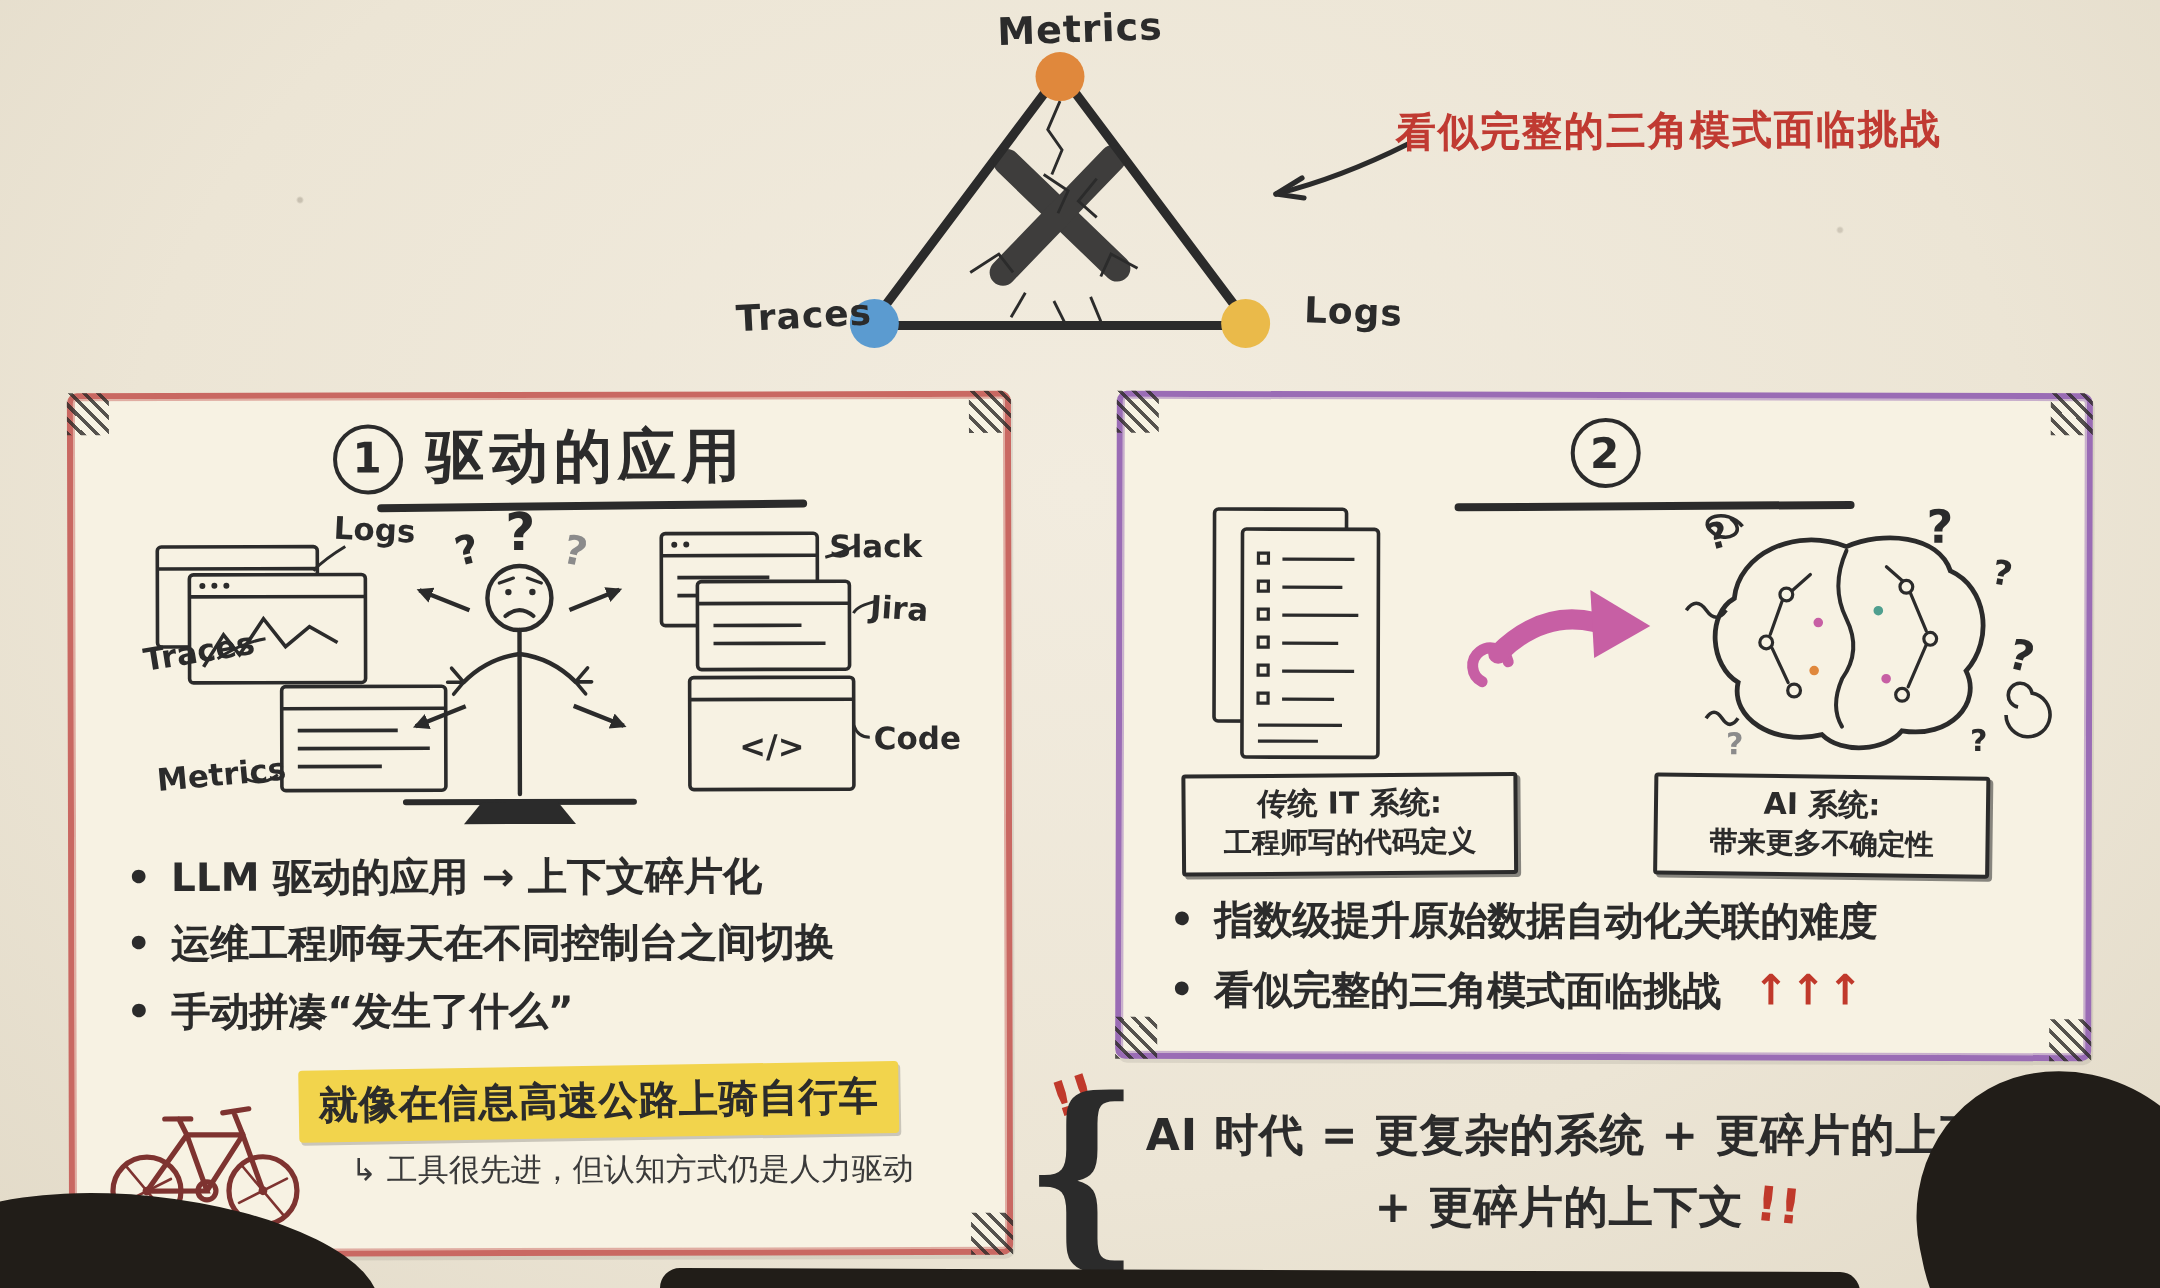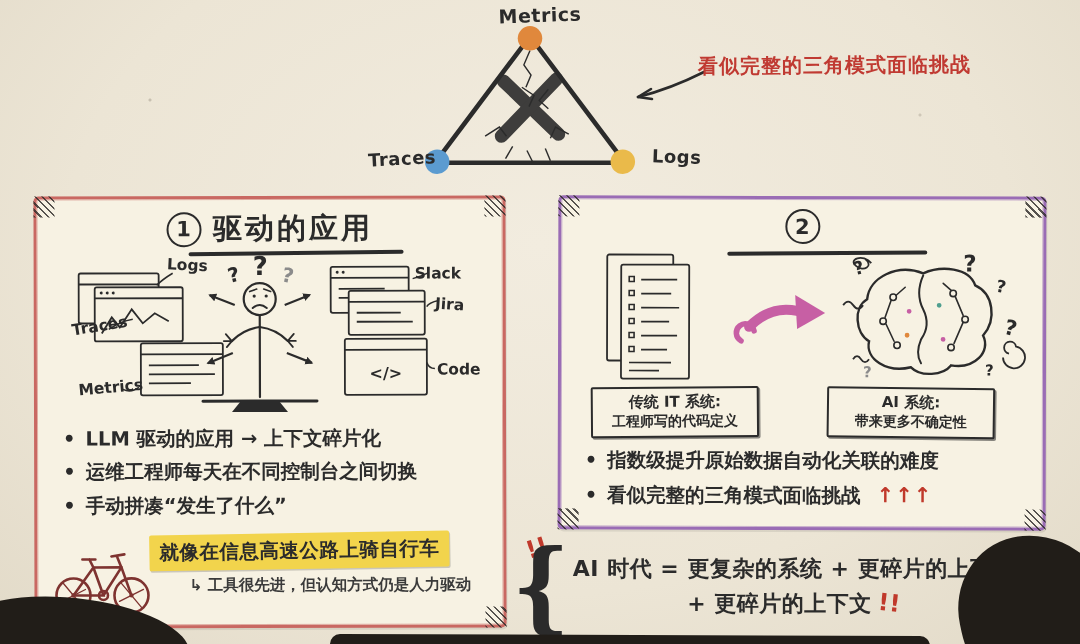--- a/index.html
+++ b/index.html
@@ -69,21 +69,21 @@
   .bullet .dot{ flex:0 0 auto; }
   .up-arrows{ color:#c0392b; font-weight:800; font-size:21px; margin-left:6px; letter-spacing:1px; }
 
   .bike{ position:absolute; left:14px; top:338px; width:106px; height:84px; overflow:visible; }
   .highlight{
     position:absolute; left:112px; top:334px; background:#f2d44c;
     padding:4px 10px 5px; font-size:19.5px; font-weight:800; letter-spacing:.5px;
     transform:rotate(-.8deg); border-radius:2px; box-shadow:1px 1.5px 0 rgba(0,0,0,.18);
     white-space:nowrap;
   }
-  .footnote{ position:absolute; left:138px; top:376px; font-size:15.5px; font-weight:700; color:#3a3a3a; white-space:nowrap;margin-left:14px; }
+  .footnote{ position:absolute; left:138px; top:376px; font-size:15.5px; font-weight:400; color:#3a3a3a; white-space:nowrap; }
 
   .info-box{
     position:absolute; top:188px; width:168px; border:2px solid #2b2b2b; border-radius:2px;
     background:#f7f2e3; text-align:center; padding:4px 4px 5px;
     box-shadow:1.5px 1.5px 0 rgba(43,43,43,.55);
   }
   .box-traditional{ left:30px; transform:rotate(-.6deg); }
   .box-ai{ left:266px; transform:rotate(.6deg); }
   .info-box .l1{ font-size:15px; font-weight:800; }
   .info-box .l2{ font-size:14px; font-weight:600; margin-top:1px; }

